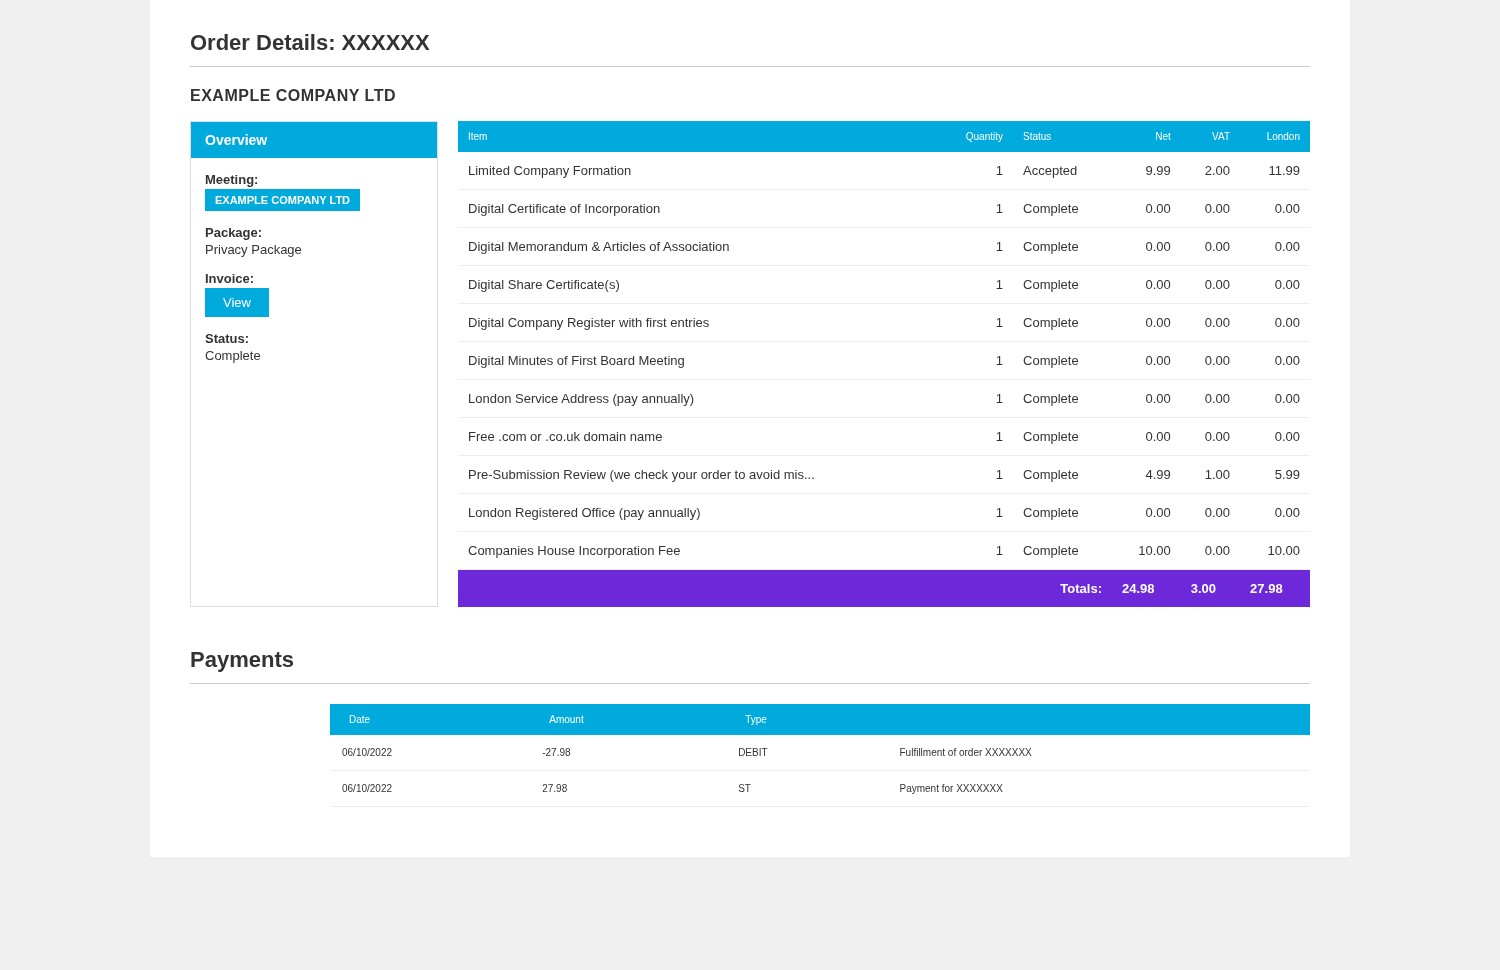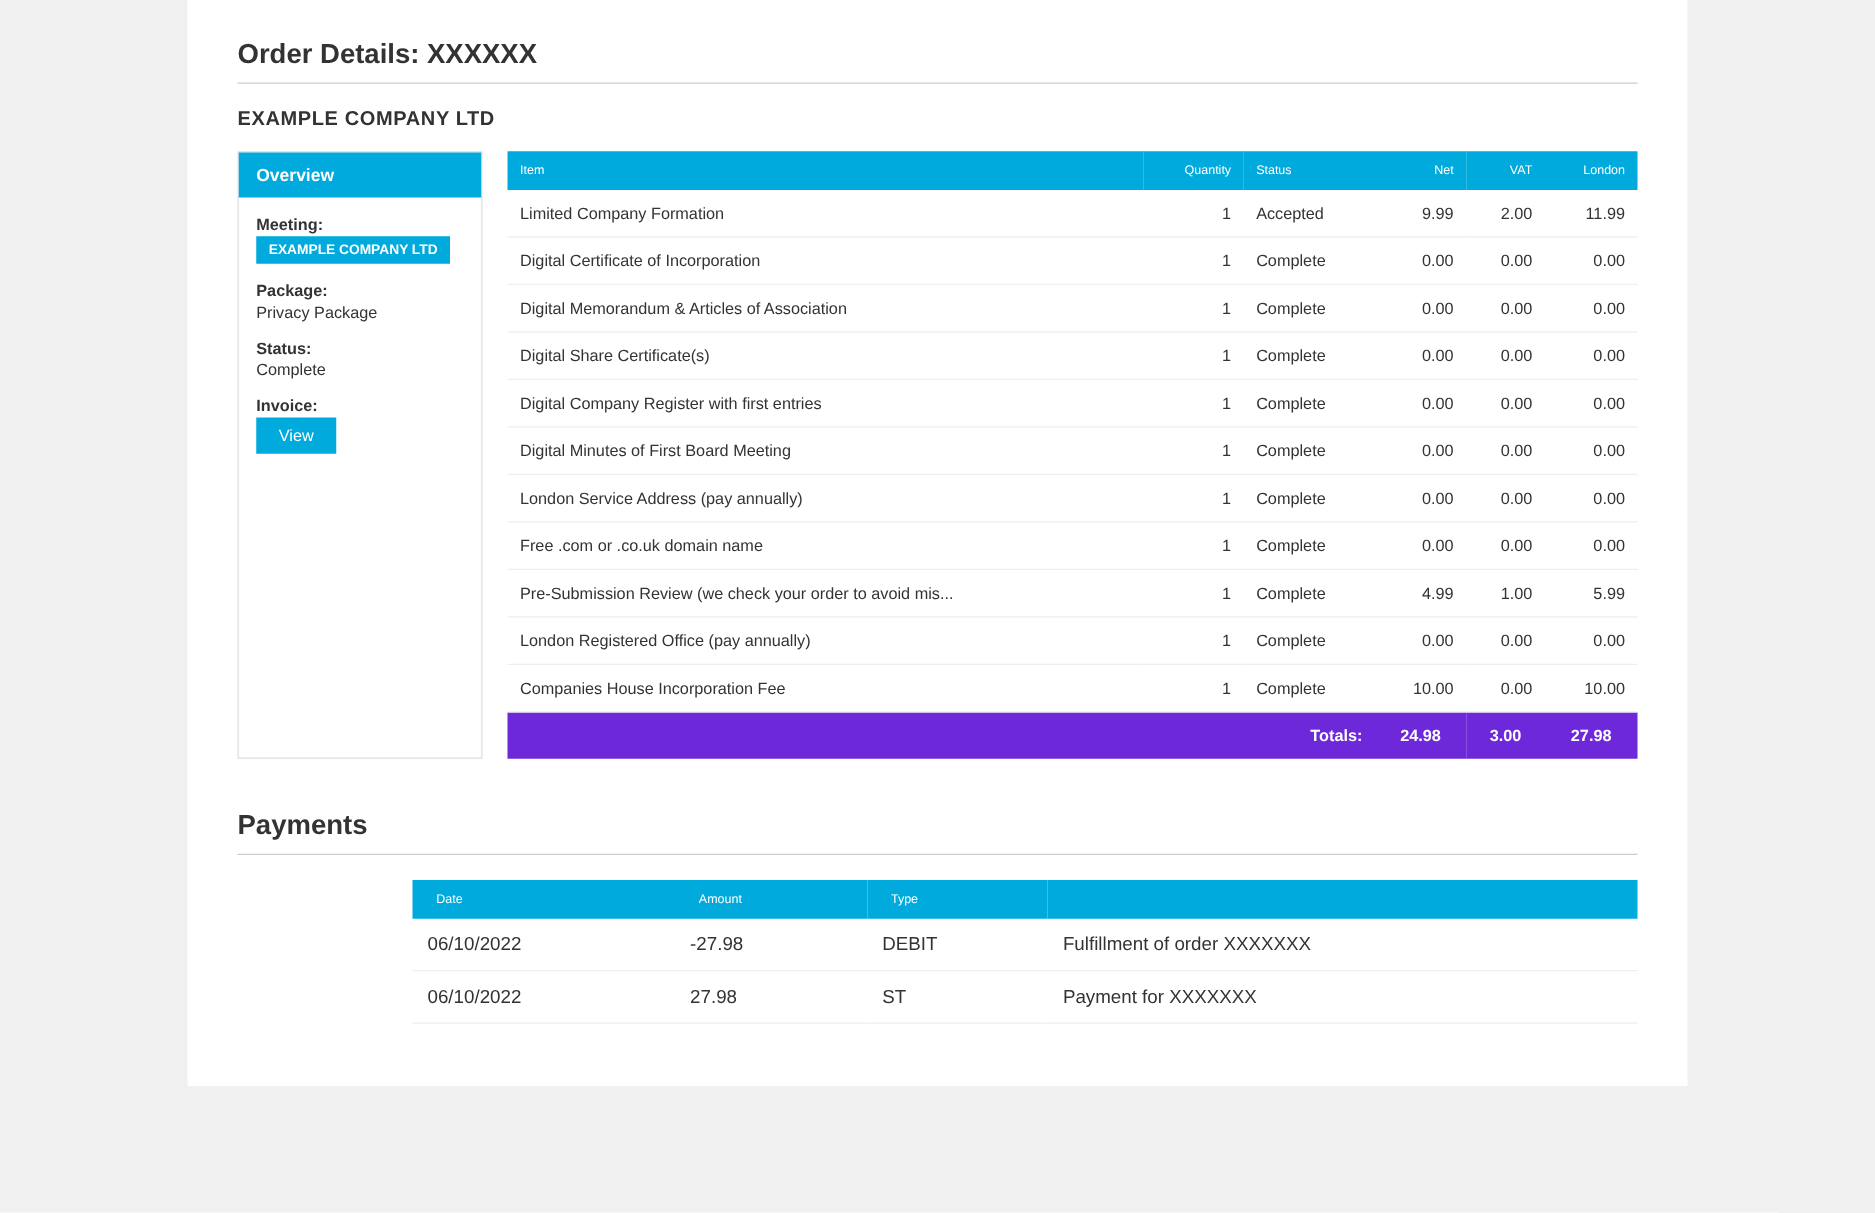--- a/index.html
+++ b/index.html
@@ -32,21 +32,21 @@
       margin-bottom: 16px;
       text-transform: uppercase;
     }
     .main-layout {
       display: flex;
       gap: 20px;
       margin-bottom: 40px;
     }
     
     .sidebar {
-      width: 196px;
+      width: 248px;
       flex-shrink: 0;
       border: 1px solid #ddd;
     }
     .sidebar-header {
       background: #00aadd;
       color: #fff;
       padding: 10px 14px;
       font-size: 14px;
       font-weight: bold;
     }
@@ -115,21 +115,21 @@
       text-align: right;
     }
     .order-table tfoot tr {
       background: #6d28d9;
       color: #fff;
     }
     .order-table tfoot td {
       padding: 11px 10px;
       font-size: 13px;
       font-weight: bold;
-      text-align: center;
+      text-align: left;
     }
     
     .payments-section {
       margin-top: 10px;
     }
     .payments-title {
       font-size: 22px;
       font-weight: bold;
       margin-bottom: 10px;
     }
@@ -149,21 +149,21 @@
       padding: 10px 19px;
       text-align: left;
       font-size: 10px;
       font-weight: normal;
     }
     .payments-table tbody tr {
       border-bottom: 1px solid #eee;
     }
     .payments-table tbody td {
       padding: 12px 12px;
-      font-size: 15px;
+      font-size: 10px;
       color: #333;
     }
   </style>
 </head>
 <body>
 
 <div class="page-wrapper">
 
   <h1 class="page-title">Order Details: XXXXXX</h1>
   <hr class="divider">
@@ -181,27 +181,27 @@
           <div class="sidebar-field-label">Meeting:</div>
           <div class="company-badge">EXAMPLE COMPANY LTD</div>
         </div>
 
         <div class="sidebar-field">
           <div class="sidebar-field-label">Package:</div>
           <div class="sidebar-field-value">Privacy Package</div>
         </div>
 
         <div class="sidebar-field">
+          <div class="sidebar-field-label">Invoice:</div>
+          <button class="view-btn">View</button>
+        </div>
+
+        <div class="sidebar-field">
           <div class="sidebar-field-label">Status:</div>
           <div class="sidebar-field-value">Complete</div>
-        </div>
-
-        <div class="sidebar-field">
-          <div class="sidebar-field-label">Invoice:</div>
-          <button class="view-btn">View</button>
         </div>
 
       </div>
     </div>
 
     <div class="order-table-wrapper">
       <table class="order-table">
         <thead>
           <tr>
             <th>Item</th>

